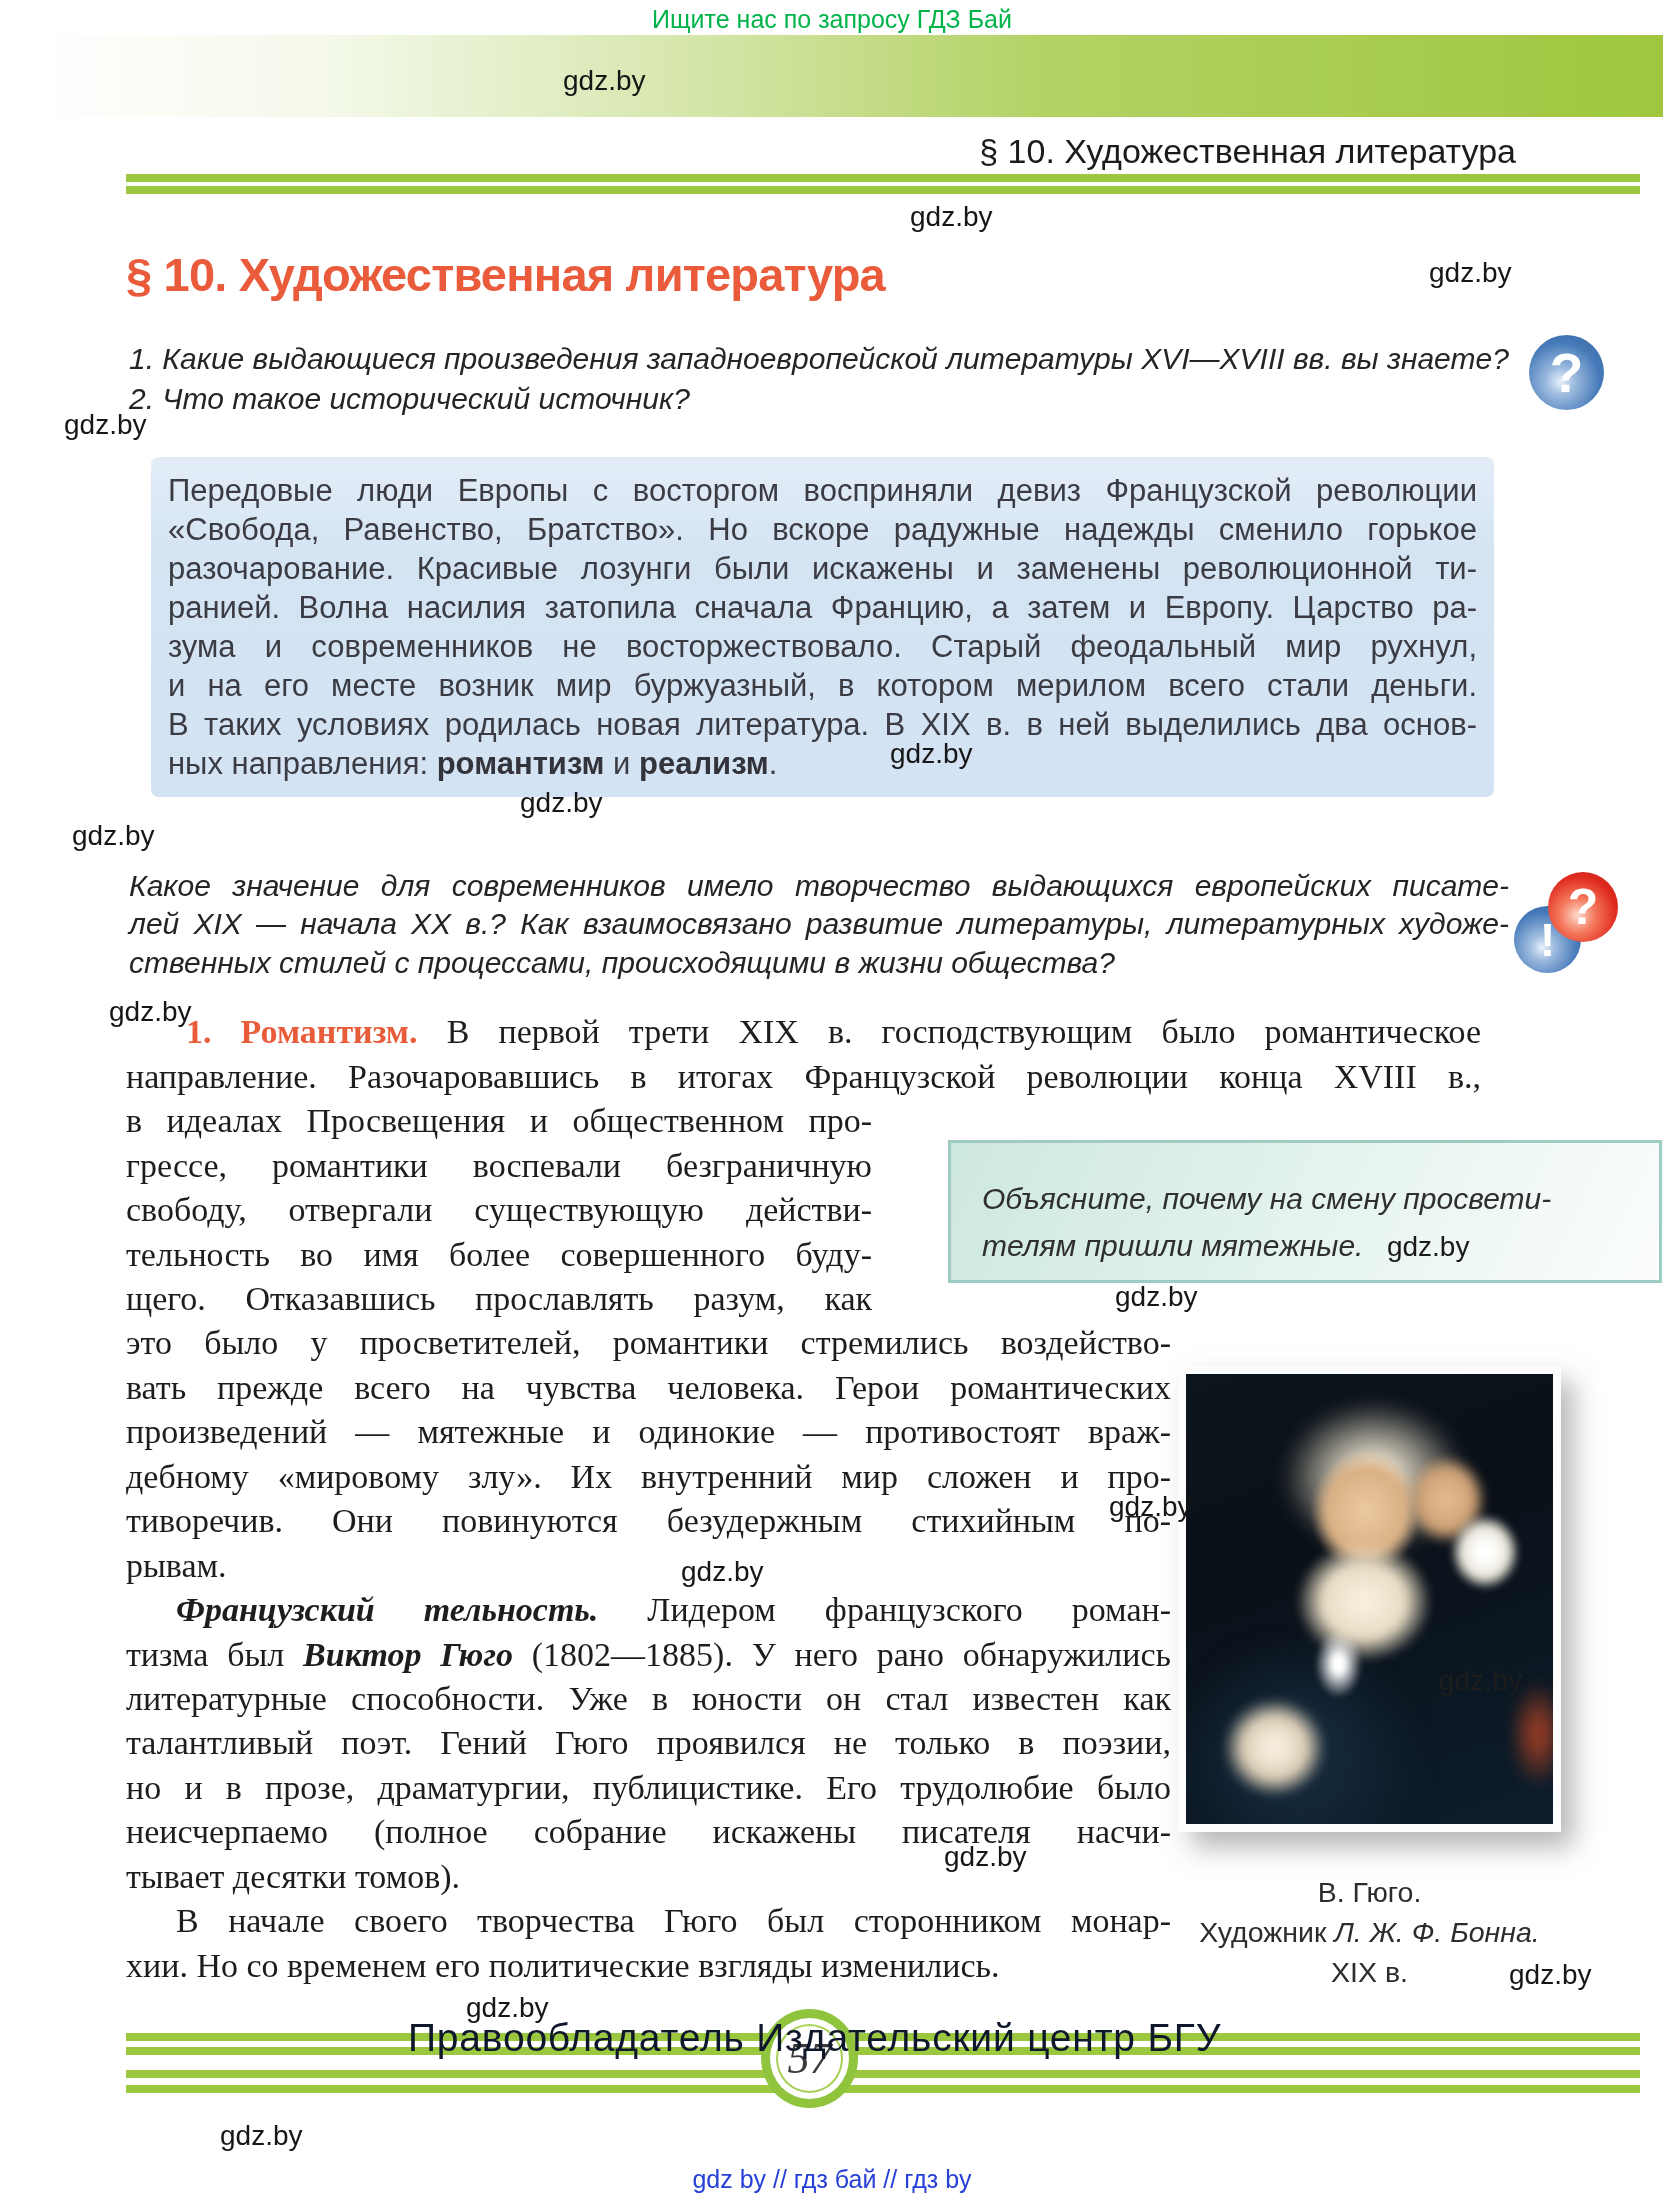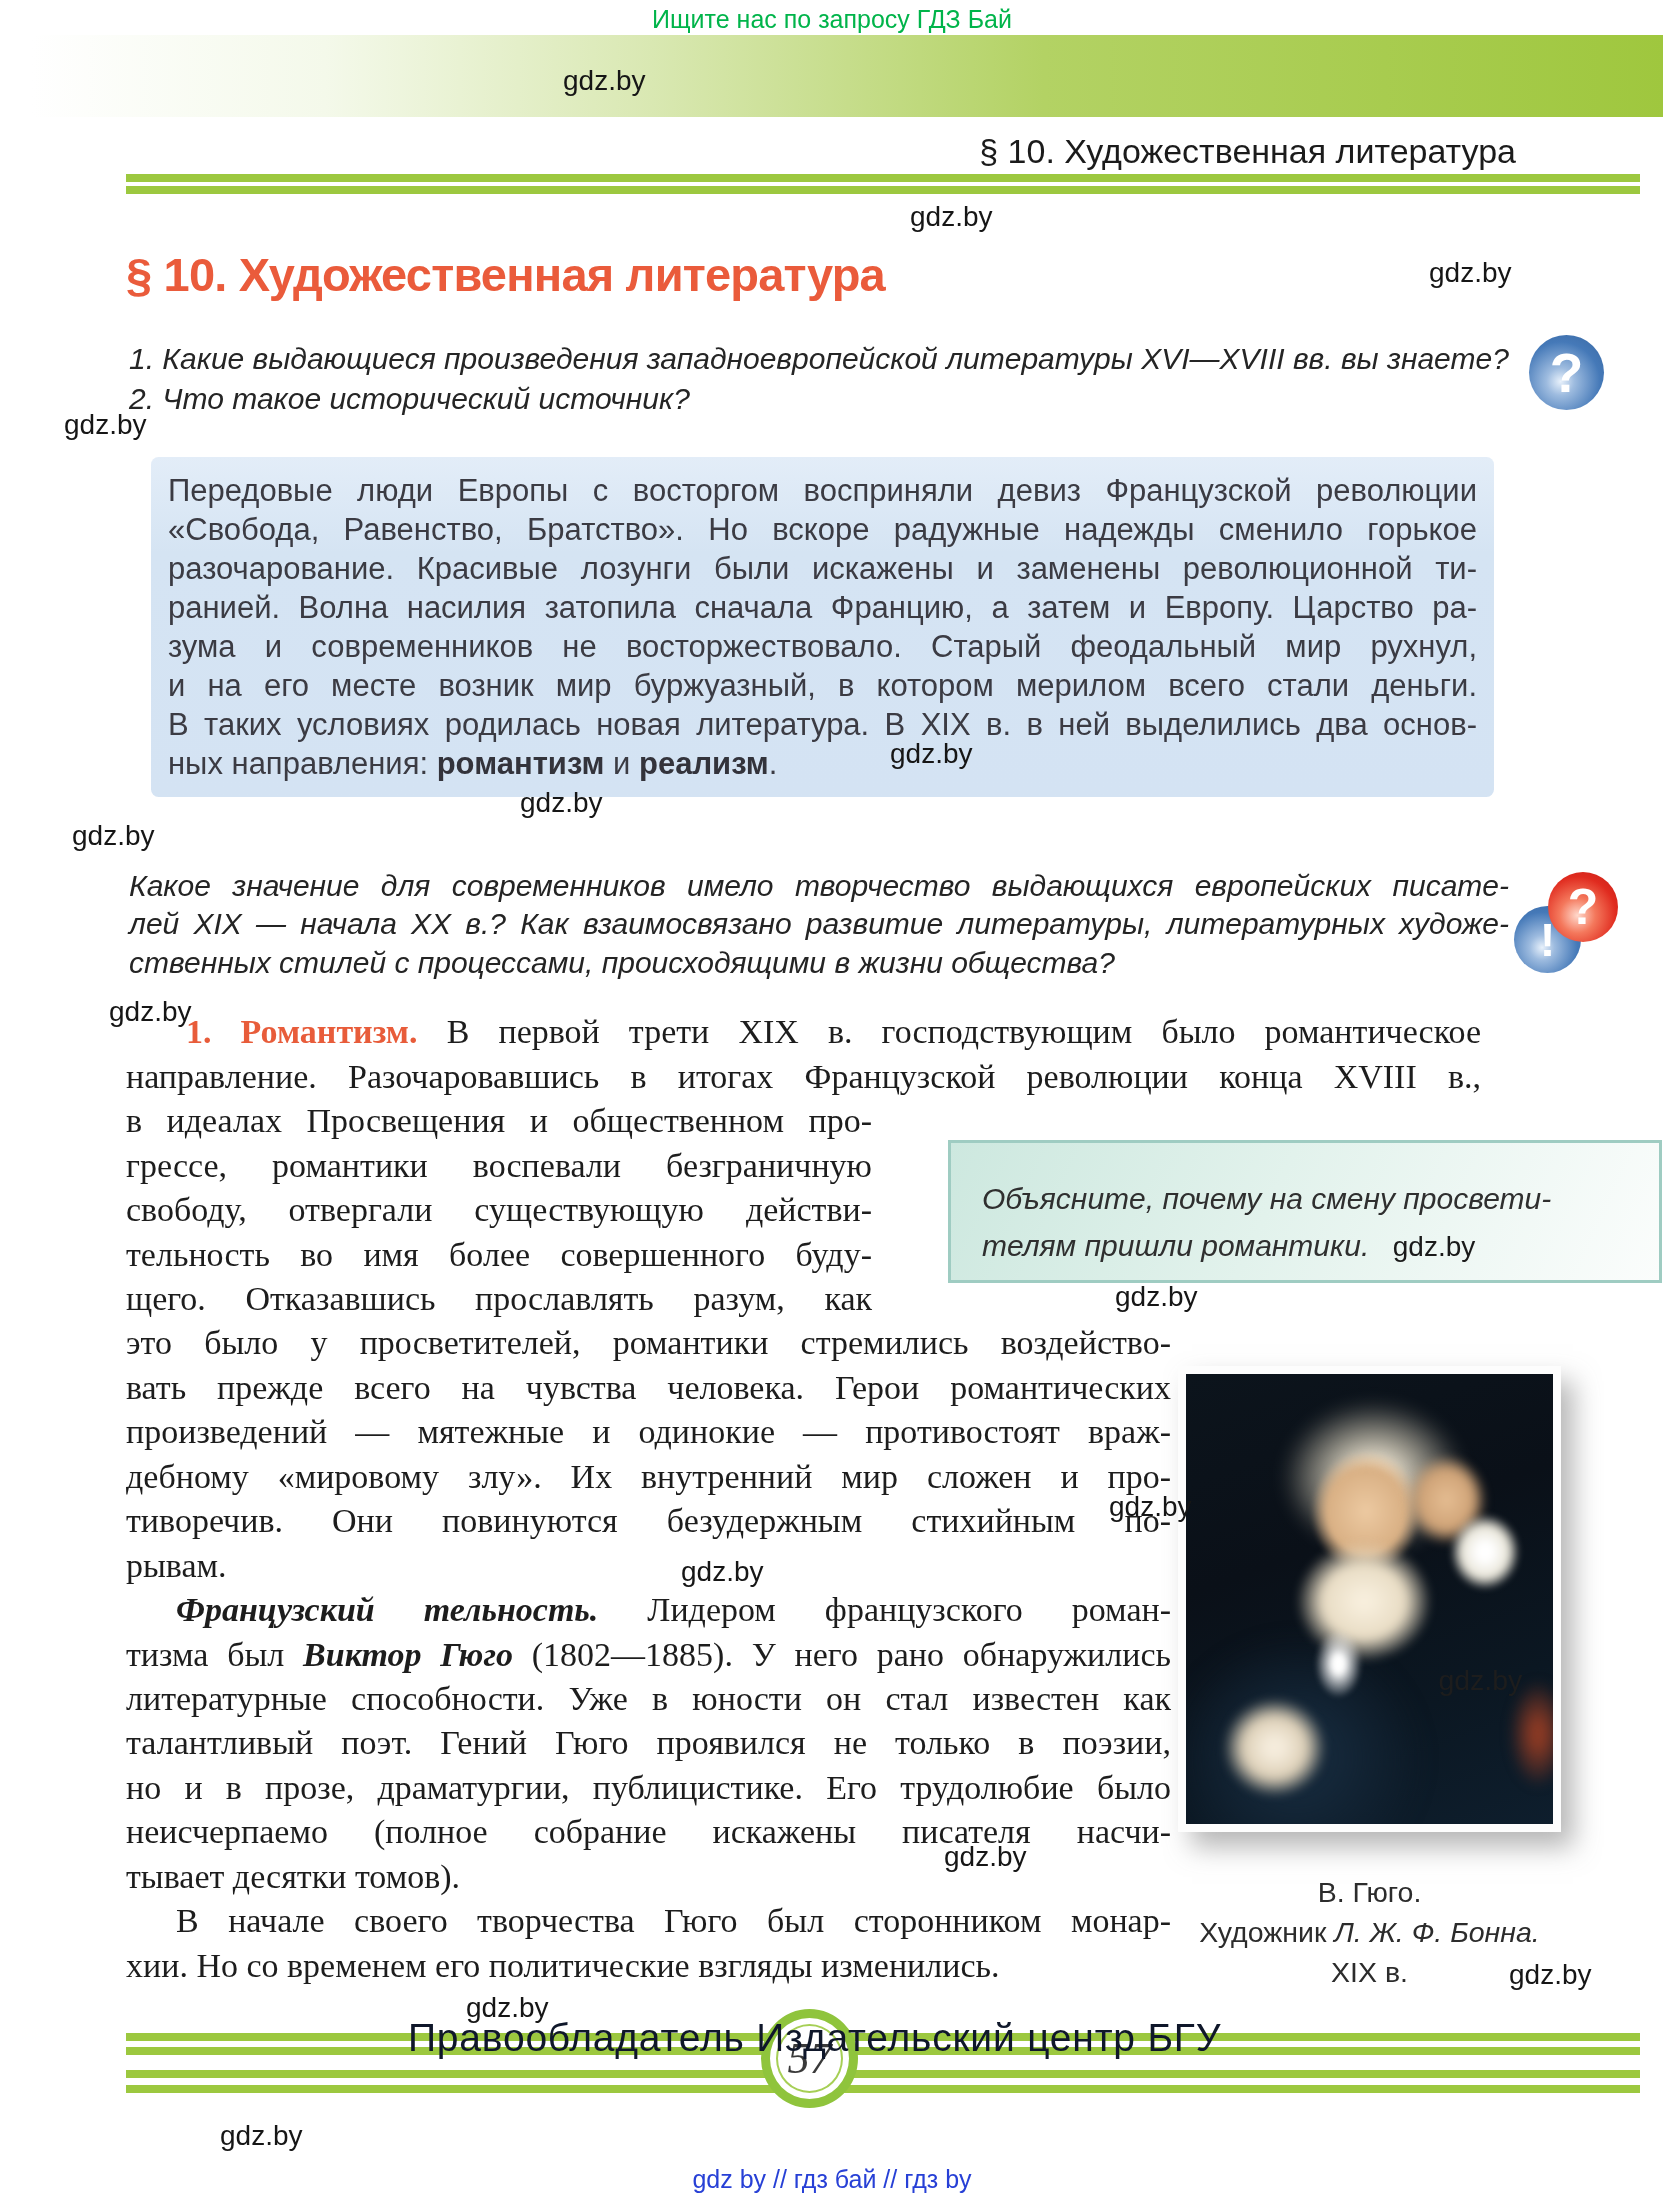--- a/index.html
+++ b/index.html
@@ -154,21 +154,21 @@
   <div class="bl w-med" style="top:1366px;">вать прежде всего на чувства человека. Герои романтических</div>
   <div class="bl w-med" style="top:1410px;">произведений — мятежные и одинокие — противостоят враж-</div>
   <div class="bl w-med" style="top:1455px;">дебному «мировому злу». Их внутренний мир сложен и про-</div>
   <div class="bl w-med" style="top:1499px;">тиворечив. Они повинуются безудержным стихийным по-</div>
   <div class="bl w-med no-just" style="top:1544px;">рывам.</div>
   <span class="wm" style="left:681px;top:1556px;">gdz.by</span>
 
   <div class="aside-box">
     <div class="aside-text">
       <div>Объясните, почему на смену просвети-</div>
-      <div><span>телям пришли романтики.</span><span class="aside-wm">gdz.by</span></div>
+      <div><span>телям пришли мятежные.</span><span class="aside-wm">gdz.by</span></div>
     </div>
   </div>
   <span class="wm" style="left:1115px;top:1281px;">gdz.by</span>
 
   <div class="portrait">
     <div class="painting">
       <div class="pp pp-coat"></div>
       <div class="pp pp-hairglow"></div>
       <div class="pp pp-face"></div>
       <div class="pp pp-hand"></div>

